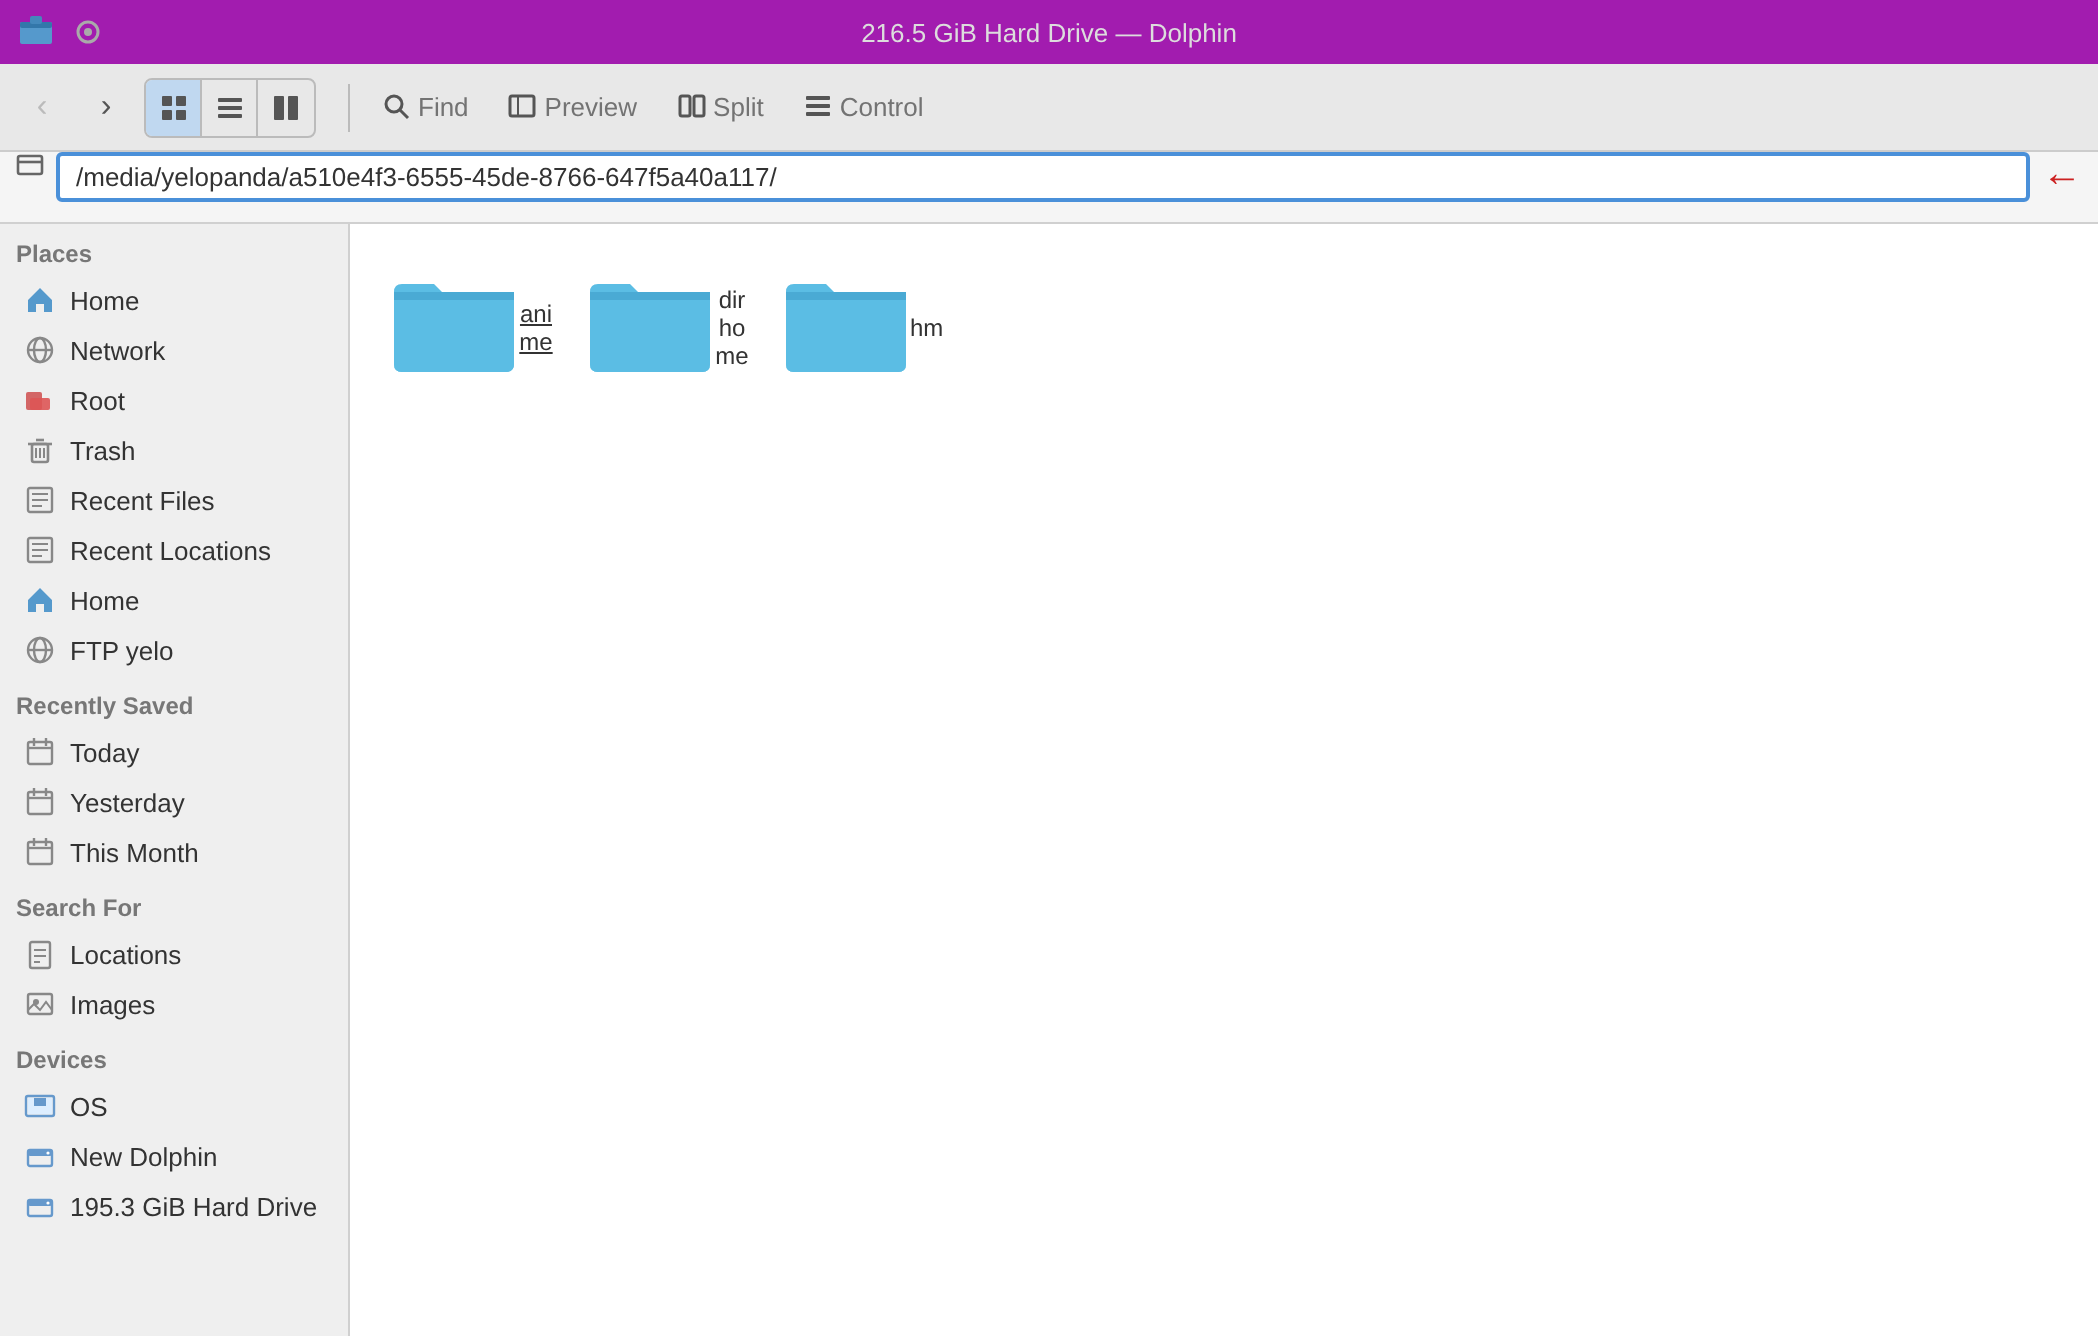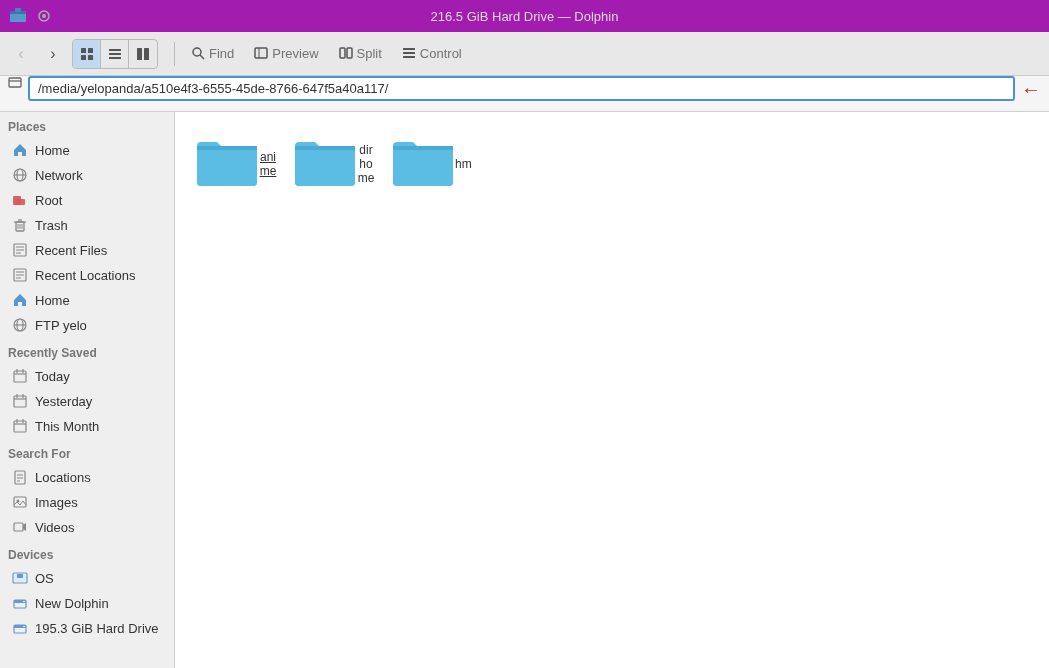--- a/index.html
+++ b/index.html
@@ -477,29 +477,20 @@
         <svg width="16" height="16" viewBox="0 0 16 16">
           <rect x="2" y="3" width="12" height="10" rx="1" fill="none" stroke="#888" stroke-width="1.2"></rect>
           <circle cx="6" cy="7" r="1.5" fill="#888"></circle>
           <path d="M2 11 L5 8 L8 11 L11 7 L14 11" fill="none" stroke="#888" stroke-width="1"></path>
         </svg>
       </span>
       <span>Images</span>
     </div>
 
 
-    <div class="sidebar-item">
-      <span class="s-icon">
-        <svg width="16" height="16" viewBox="0 0 16 16">
-          <rect x="2" y="4" width="9" height="8" rx="1" fill="none" stroke="#888" stroke-width="1.2"></rect>
-          <path d="M11 6 L14 4 L14 12 L11 10 Z" fill="#888"></path>
-        </svg>
-      </span>
-      <span>Videos</span>
-    </div>
 
     <div class="sidebar-section-label">Devices</div>
 
     <div class="sidebar-item">
       <span class="s-icon">
         <svg width="16" height="16" viewBox="0 0 16 16">
           <rect x="1" y="3" width="14" height="10" rx="1" fill="none" stroke="#6699cc" stroke-width="1.2"></rect>
           <rect x="2" y="4" width="12" height="8" rx="0.5" fill="#ddeeff"></rect>
           <rect x="5" y="4" width="6" height="4" fill="#6699cc"></rect>
         </svg>

